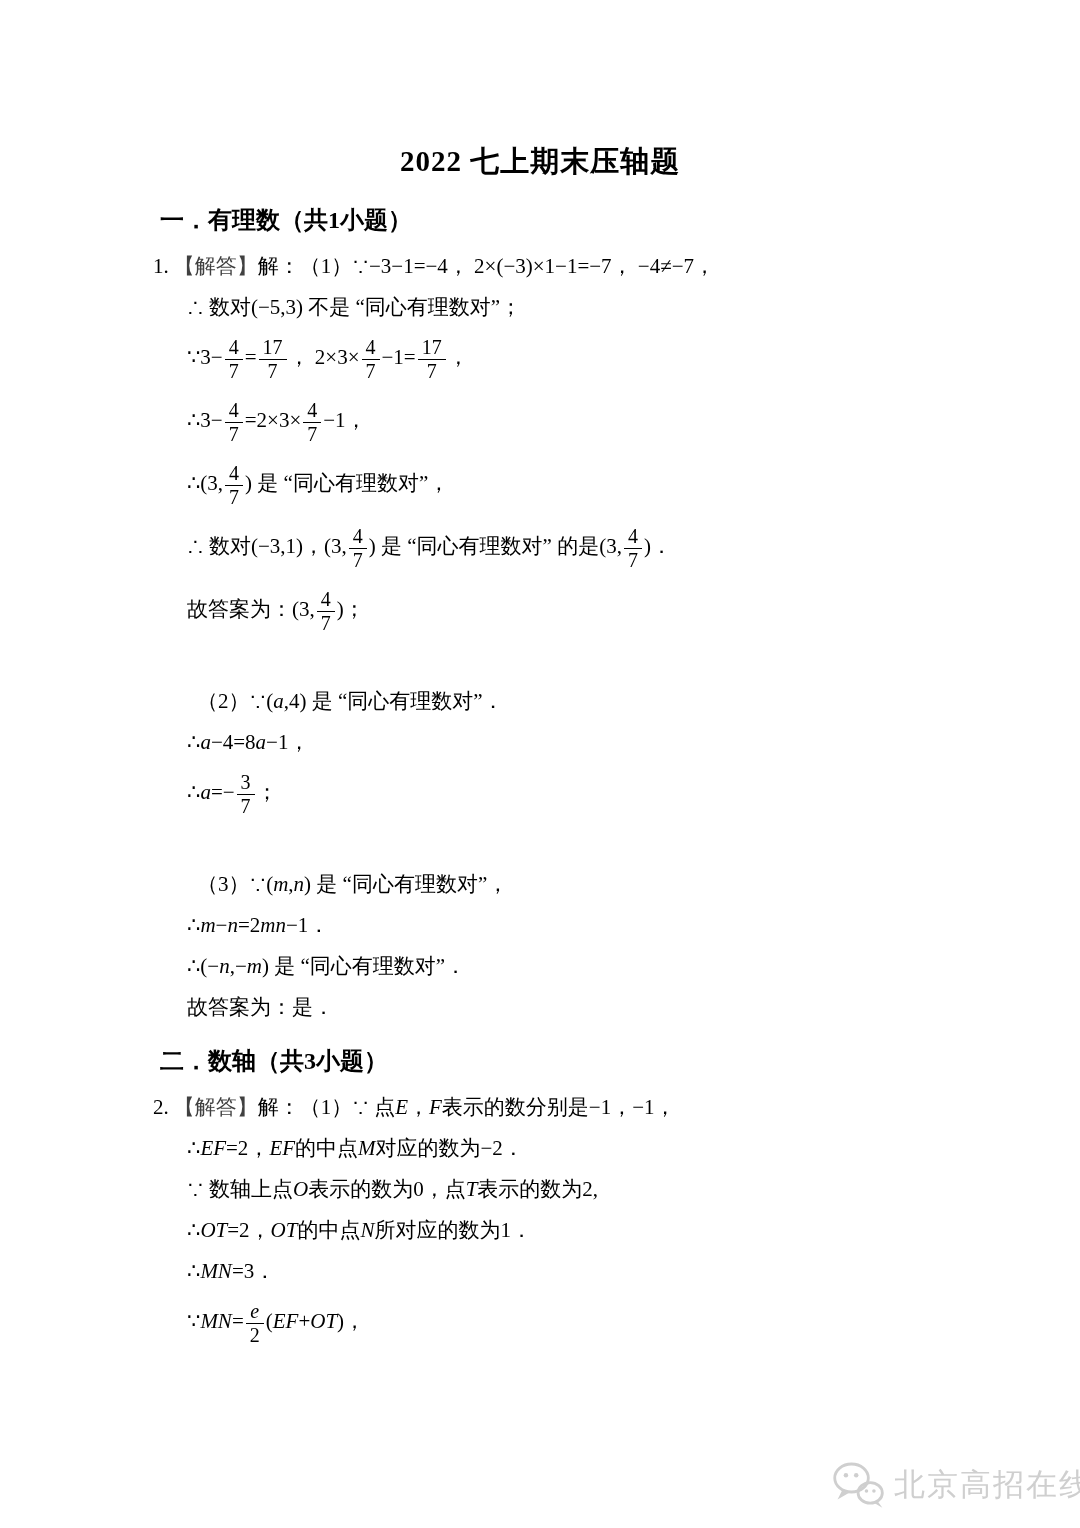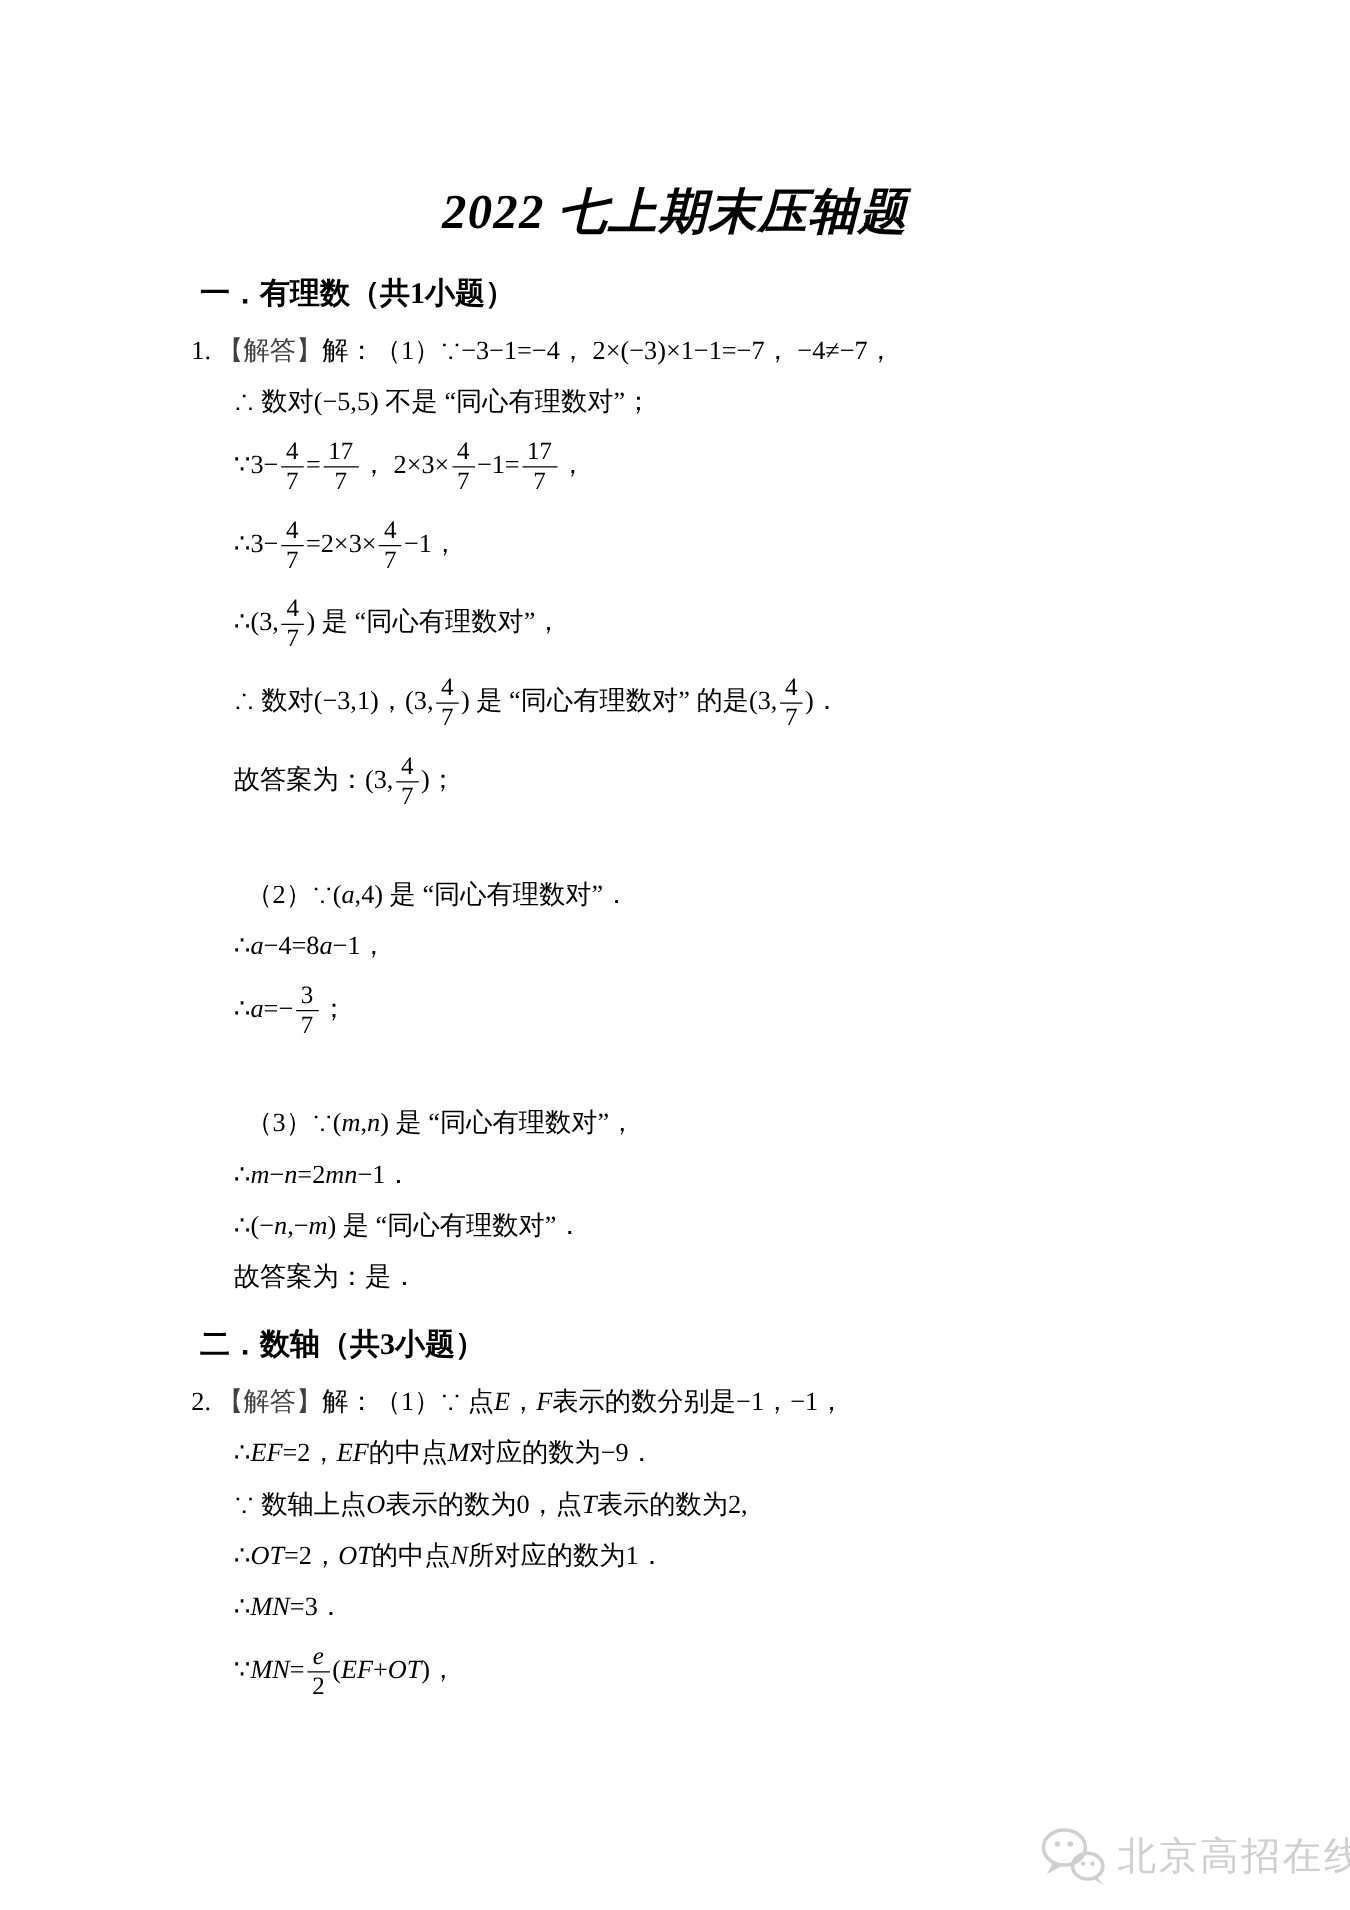--- a/index.html
+++ b/index.html
@@ -8,24 +8,23 @@
     width:1080px;height:1528px;
     background:#ffffff;
     overflow:hidden;
     font-family:"Liberation Serif","DejaVu Serif",serif;
     color:#000000;
   }
   .doc-title{
     margin:0;
     padding-top:142px;
     text-align:center;
-    font-size:39px;
+    font-size:29px;
     font-weight:bold;
     letter-spacing:1px;
-    font-style:italic;
   }
   .doc-subtitle{
     margin-top:22px;
     text-align:center;
     font-size:17px;
     font-weight:bold;
   }
   .doc-body{
     margin-top:22px;
   }
@@ -79,36 +78,36 @@
 <body>
 
 <div class="page">
 
   <div class="doc-title">2022 七上期末压轴题</div>
 
 
   <div class="doc-body">
       <div class="heading">一．有理数（共1小题）</div>
       <div class="line numbered"><span class="list-num">1.</span><span class="tag">【解答】</span><span>解：（1）∵−3−1=−4， 2×(−3)×1−1=−7， −4≠−7，</span></div>
-      <div class="line"><span>∴ 数对(−5,5) 不是 “同心有理数对”；</span></div>
+      <div class="line"><span>∴ 数对(−5,3) 不是 “同心有理数对”；</span></div>
       <div class="line"><span>∵3−</span><span class="frac"><span class="num-part">4</span><span class="den-part">7</span></span><span>=</span><span class="frac"><span class="num-part">17</span><span class="den-part">7</span></span><span>， 2×3×</span><span class="frac"><span class="num-part">4</span><span class="den-part">7</span></span><span>−1=</span><span class="frac"><span class="num-part">17</span><span class="den-part">7</span></span><span>，</span></div>
       <div class="line"><span>∴3−</span><span class="frac"><span class="num-part">4</span><span class="den-part">7</span></span><span>=2×3×</span><span class="frac"><span class="num-part">4</span><span class="den-part">7</span></span><span>−1，</span></div>
       <div class="line"><span>∴(3,</span><span class="frac"><span class="num-part">4</span><span class="den-part">7</span></span><span>) 是 “同心有理数对”，</span></div>
       <div class="line"><span>∴ 数对(−3,1)，(3,</span><span class="frac"><span class="num-part">4</span><span class="den-part">7</span></span><span>) 是 “同心有理数对” 的是(3,</span><span class="frac"><span class="num-part">4</span><span class="den-part">7</span></span><span>)．</span></div>
       <div class="line"><span>故答案为：(3,</span><span class="frac"><span class="num-part">4</span><span class="den-part">7</span></span><span>)；</span></div>
       <div class="line subq gap-before"><span>（2）∵(</span><span class="it">a</span><span>,4) 是 “同心有理数对”．</span></div>
       <div class="line"><span>∴</span><span class="it">a</span><span>−4=8</span><span class="it">a</span><span>−1，</span></div>
       <div class="line"><span>∴</span><span class="it">a</span><span>=−</span><span class="frac"><span class="num-part">3</span><span class="den-part">7</span></span><span>；</span></div>
       <div class="line subq gap-before"><span>（3）∵(</span><span class="it">m</span><span>,</span><span class="it">n</span><span>) 是 “同心有理数对”，</span></div>
       <div class="line"><span>∴</span><span class="it">m</span><span>−</span><span class="it">n</span><span>=2</span><span class="it">mn</span><span>−1．</span></div>
       <div class="line"><span>∴(−</span><span class="it">n</span><span>,−</span><span class="it">m</span><span>) 是 “同心有理数对”．</span></div>
       <div class="line"><span>故答案为：是．</span></div>
       <div class="heading spaced">二．数轴（共3小题）</div>
       <div class="line numbered"><span class="list-num">2.</span><span class="tag">【解答】</span><span>解：（1）∵ 点</span><span class="it">E</span><span>，</span><span class="it">F</span><span>表示的数分别是−1，−1，</span></div>
-      <div class="line"><span>∴</span><span class="it">EF</span><span>=2，</span><span class="it">EF</span><span>的中点</span><span class="it">M</span><span>对应的数为−9．</span></div>
+      <div class="line"><span>∴</span><span class="it">EF</span><span>=2，</span><span class="it">EF</span><span>的中点</span><span class="it">M</span><span>对应的数为−2．</span></div>
       <div class="line"><span>∵ 数轴上点</span><span class="it">O</span><span>表示的数为0，点</span><span class="it">T</span><span>表示的数为2,</span></div>
       <div class="line"><span>∴</span><span class="it">OT</span><span>=2，</span><span class="it">OT</span><span>的中点</span><span class="it">N</span><span>所对应的数为1．</span></div>
       <div class="line"><span>∴</span><span class="it">MN</span><span>=3．</span></div>
       <div class="line"><span>∵</span><span class="it">MN</span><span>=</span><span class="frac"><span class="num-part it">e</span><span class="den-part">2</span></span><span>(</span><span class="it">EF</span><span>+</span><span class="it">OT</span><span>)，</span></div>
     </div>
 
   <div class="watermark">
     <svg class="wm-icon" width="56" height="50" viewBox="0 0 60 53" aria-hidden="true">
       <g fill="none" stroke="#cfcfcf" stroke-width="3">
         <ellipse cx="22" cy="19" rx="18" ry="15"></ellipse>

